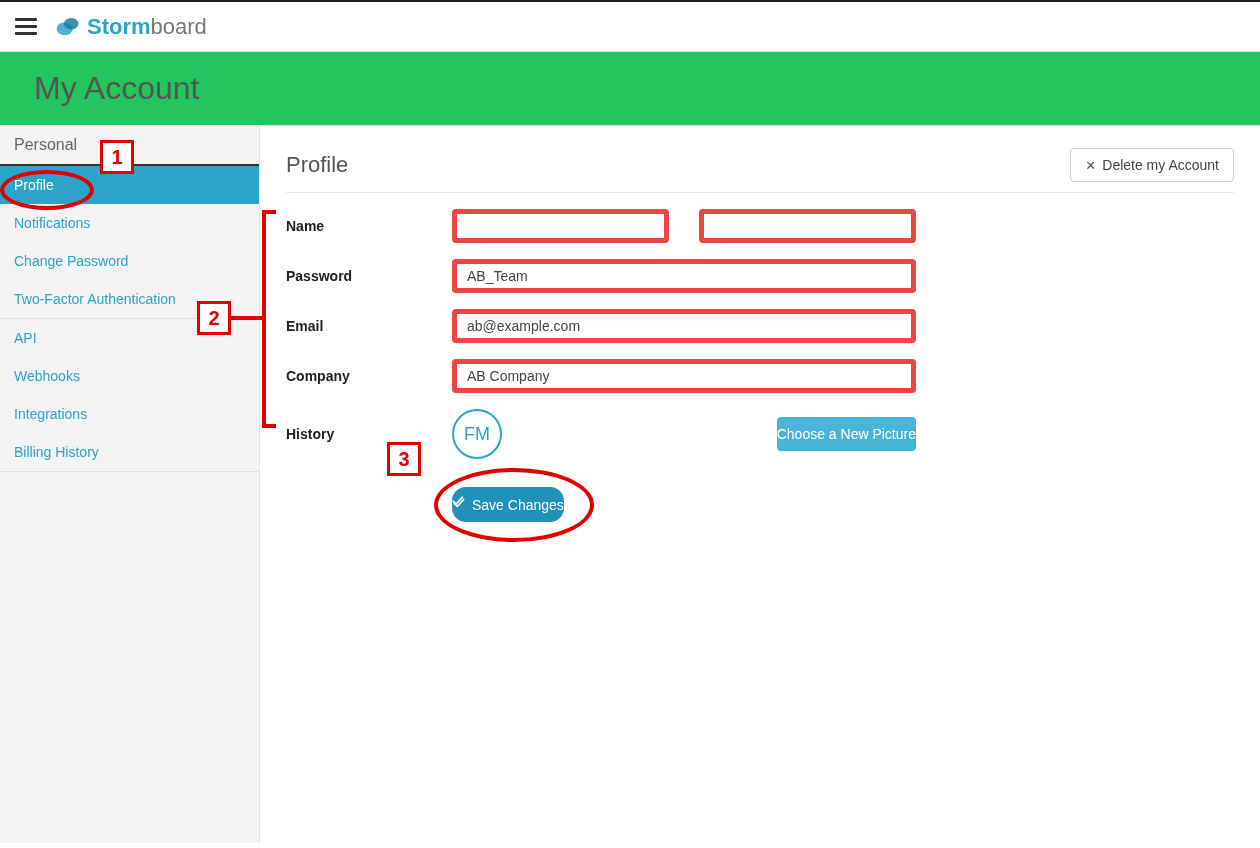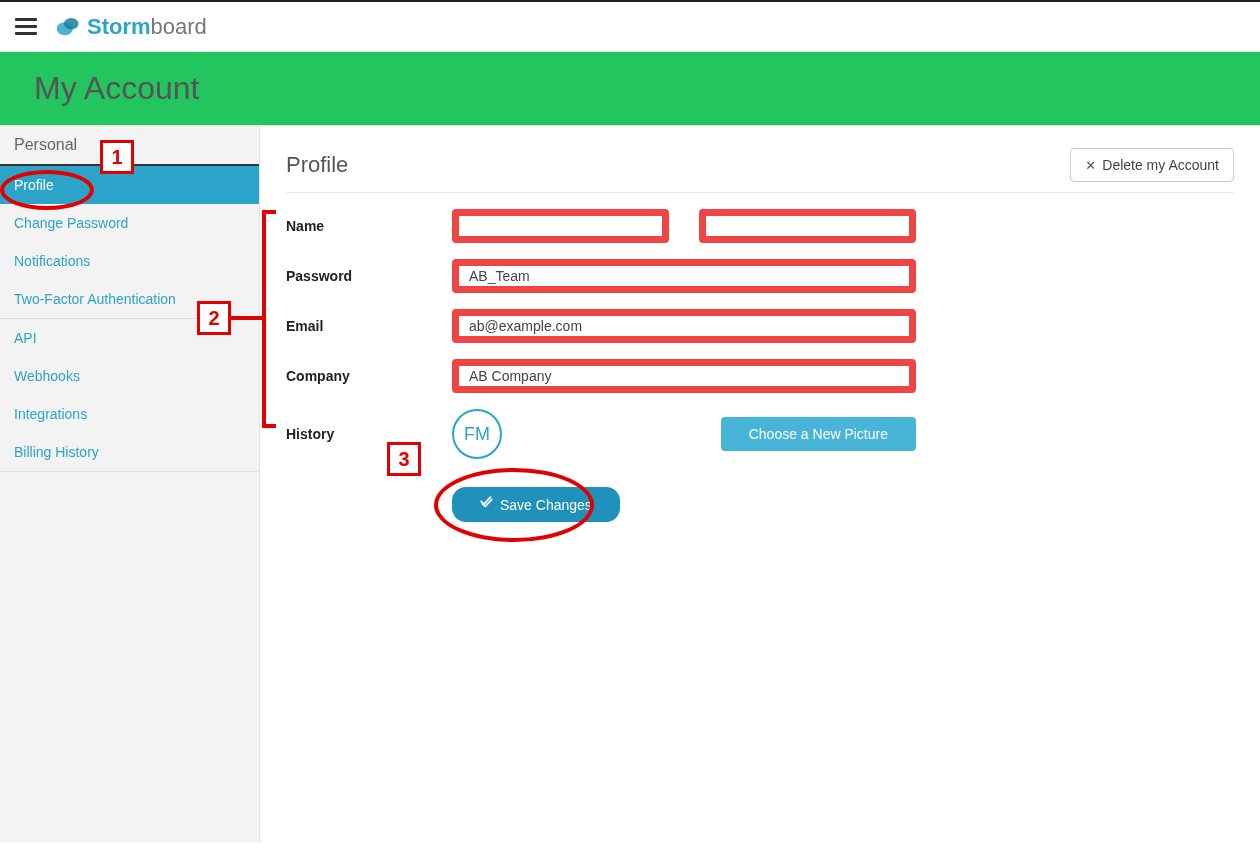--- a/index.html
+++ b/index.html
@@ -116,40 +116,40 @@
   }
   .form-row .controls {
     flex:1;
     display:flex;
     gap: 30px;
     align-items:center;
     max-width: 640px;
   }
   input.txt {
     height: 34px;
-    border: 7px solid #ef4444;
+    border: 5px solid #ef4444;
     border-radius: 4px;
     padding: 0 10px;
     font-size: 14px;
     color: #444;
     width: 100%;
   }
   .name-split .controls input.txt { width: 217px; }
   .picture-row .controls { justify-content: space-between; }
   .avatar-circle {
     width: 50px; height: 50px;
     border: 2px solid #2ca4c9;
     border-radius: 50%;
     display:flex; align-items:center; justify-content:center;
     color:#2ca4c9; font-weight:400; font-size:18px;
   }
   .btn {
     border: none;
     border-radius: 4px;
-    padding: 9px 28px;
+    padding: 9px 0;
     font-size: 14px;
     cursor:pointer;
   }
   .btn-light-blue { background:#48b5d8; color:#fff; }
   .btn-blue { background:#1f91bb; color:#fff; display:inline-flex; align-items:center; gap:6px;border-radius:14px; }
 
   .save-row { margin-top: 28px; margin-left: 166px; }
 
   
   .ann { position:absolute; pointer-events:none; }
@@ -192,22 +192,22 @@
 <div class="page-title-wrap">
   <h1 class="page-title">My Account</h1>
 </div>
 
 <div class="content-area">
 
   <div class="sidebar">
     <div class="section-label">Personal</div>
 
     <a class="item active">Profile</a>
+    <a class="item">Notifications</a>
     <a class="item">Change Password</a>
-    <a class="item">Notifications</a>
     <a class="item">Two-Factor Authentication</a>
 
     <div class="group-sep"></div>
 
     <a class="item">API</a>
     <a class="item">Webhooks</a>
     <a class="item">Integrations</a>
     <a class="item">Billing History</a>
 
     <div class="group-sep"></div>

